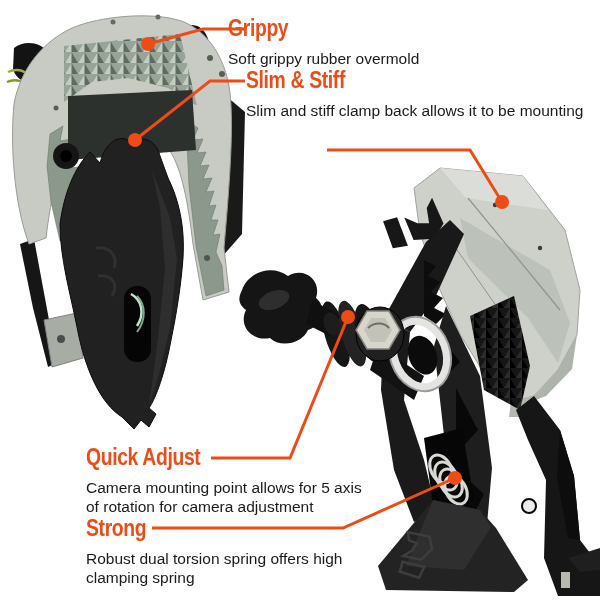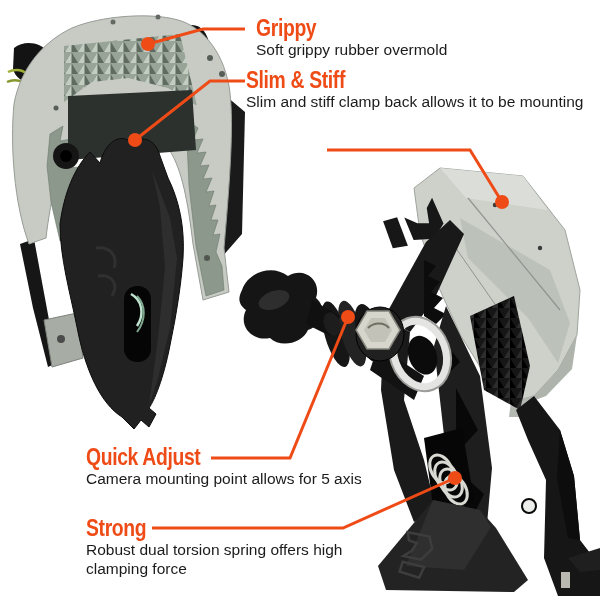--- a/index.html
+++ b/index.html
@@ -10,21 +10,21 @@
   .product-svg{position:absolute;}
   #overlay{position:absolute;left:0;top:0;z-index:6;pointer-events:none;}
   .callout{position:absolute;z-index:7;}
   .callout h3{
     margin:0;font-size:22px;line-height:23px;font-weight:bold;
     color:#ee4b17;letter-spacing:-0.4px;white-space:nowrap;
     display:inline-block;transform:scaleX(0.88) scaleY(1.08);transform-origin:0 50%;
     font-stretch:condensed;
   }
   .callout .desc{
-    margin-top:1px;font-size:15.5px;line-height:19px;color:#1b1b1b;font-weight:normal;
+    margin-top:10px;font-size:15.5px;line-height:19px;color:#1b1b1b;font-weight:normal;
   }
   .desc div{white-space:nowrap;}
 </style>
 </head>
 <body>
 
 <div id="stage">
 
   <svg class="product-svg" style="left:0;top:8px;" width="250" height="440" viewBox="0 0 250 440">
     <defs>
@@ -176,43 +176,44 @@
     </g>
     <g fill="#ee4b17">
       <circle cx="148" cy="44" r="7"></circle>
       <circle cx="135" cy="140" r="7"></circle>
       <circle cx="502" cy="202" r="7"></circle>
       <circle cx="348" cy="317" r="7"></circle>
       <circle cx="455" cy="478" r="7"></circle>
     </g>
   </svg>
 
-  <div class="callout" style="left:256px;top:16px;">
+  <div class="callout" style="left:228px;top:16px;">
     <h3>Grippy</h3>
     <div class="desc">
       <div>Soft grippy rubber overmold</div>
     </div>
   </div>
 
   <div class="callout" style="left:246px;top:68px;">
     <h3>Slim &amp; Stiff</h3>
     <div class="desc">
       <div>Slim and stiff clamp back allows it to be mounting</div>
     </div>
   </div>
 
 
   <div class="callout" style="left:86px;top:445px;">
     <h3>Quick Adjust</h3>
     <div class="desc">
       <div>Camera mounting point allows for 5 axis</div>
+      <div>of rotation for camera adjustment</div>
     </div>
   </div>
 
   <div class="callout" style="left:86px;top:516px;">
     <h3>Strong</h3>
     <div class="desc">
       <div>Robust dual torsion spring offers high</div>
-      <div>clamping force</div>
+      <div>clamping spring</div>
     </div>
   </div>
 
 </div>
 
 </body></html>

